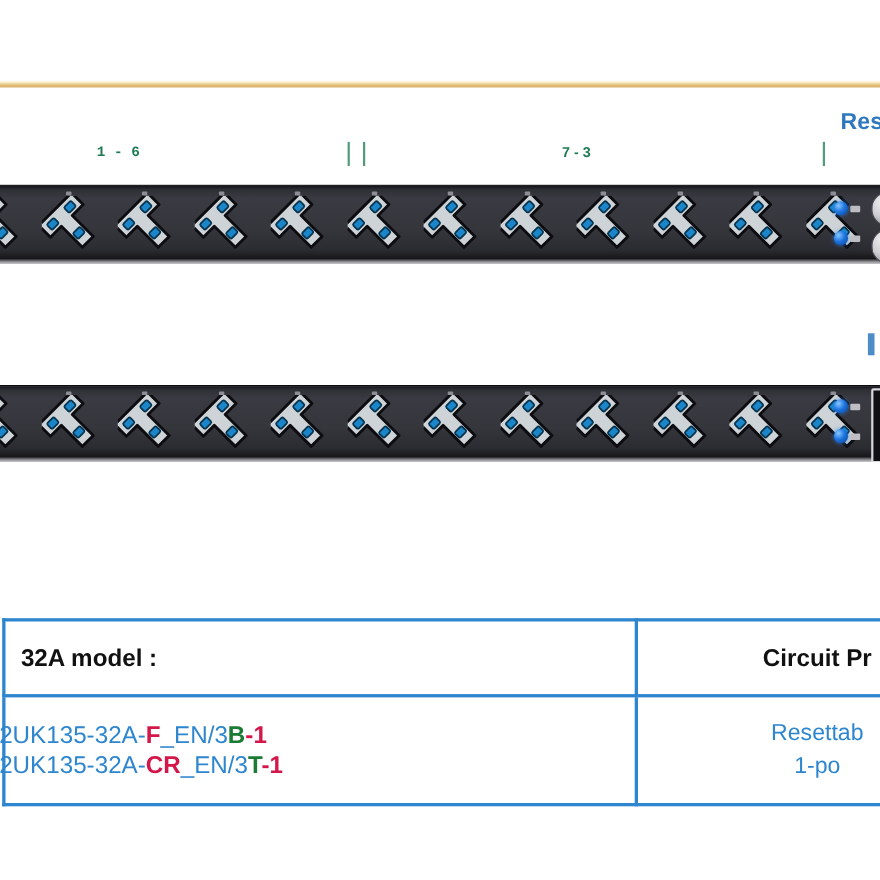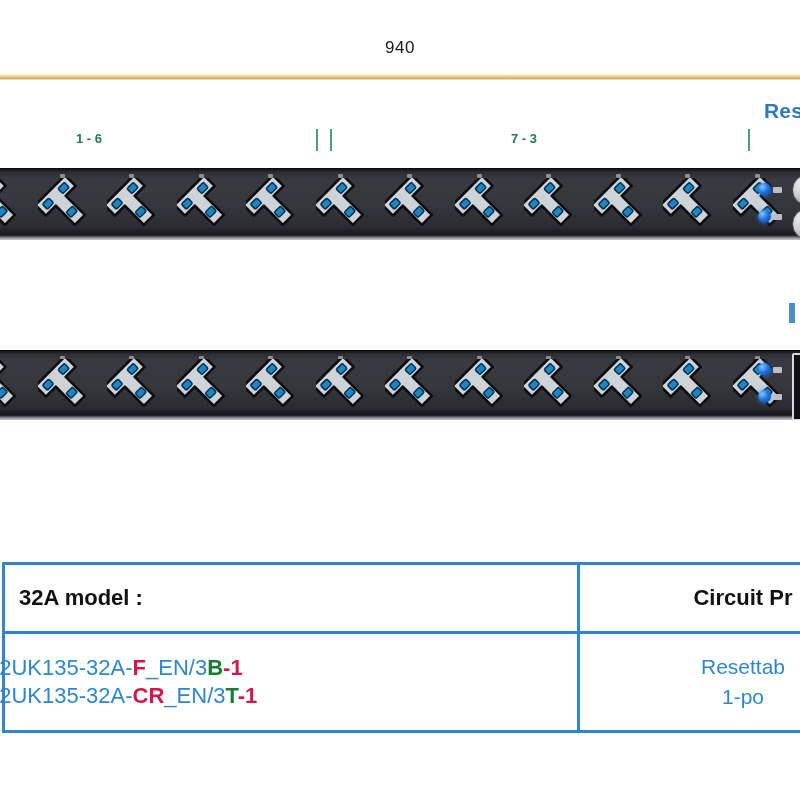--- a/index.html
+++ b/index.html
@@ -113,25 +113,24 @@
   .m-blue{color:#2e86cf;}
   .desc-line{
     font-size:21px;color:#2e86cf;text-align:center;white-space:nowrap;
     line-height:1.45;
   }
 </style>
 </head>
 <body>
 
 <div id="dim-area">
-  <div id="dim-label">940</div>
   <div id="dim-rule"></div>
 </div>
 
-<div class="callout-green" style="left:76px;top:131px;">1 - 6</div>
+<div class="callout-green" style="left:88px;top:131px;font-family:Liberation Mono, monospace;">1 - 6</div>
 <div class="tick-green" style="left:316px;top:129px;height:22px;"></div>
 <div class="tick-green" style="left:330px;top:129px;height:22px;"></div>
 <div class="callout-green" style="left:511px;top:131px;">7 - 3</div>
 <div class="tick-green" style="left:748px;top:129px;height:22px;"></div>
 <div class="callout-blue" style="left:764px;top:99px;">Res</div>
 <div class="callout-blue-sm" style="left:790px;top:302px;"></div>
 <div style="position:absolute;left:789px;top:303px;width:6px;height:20px;background:#2e79bd;opacity:.85;"></div>
 
 <div class="pdu" style="top:168px;height:72px;">
   <div class="pdu-inner" id="strip-top">

